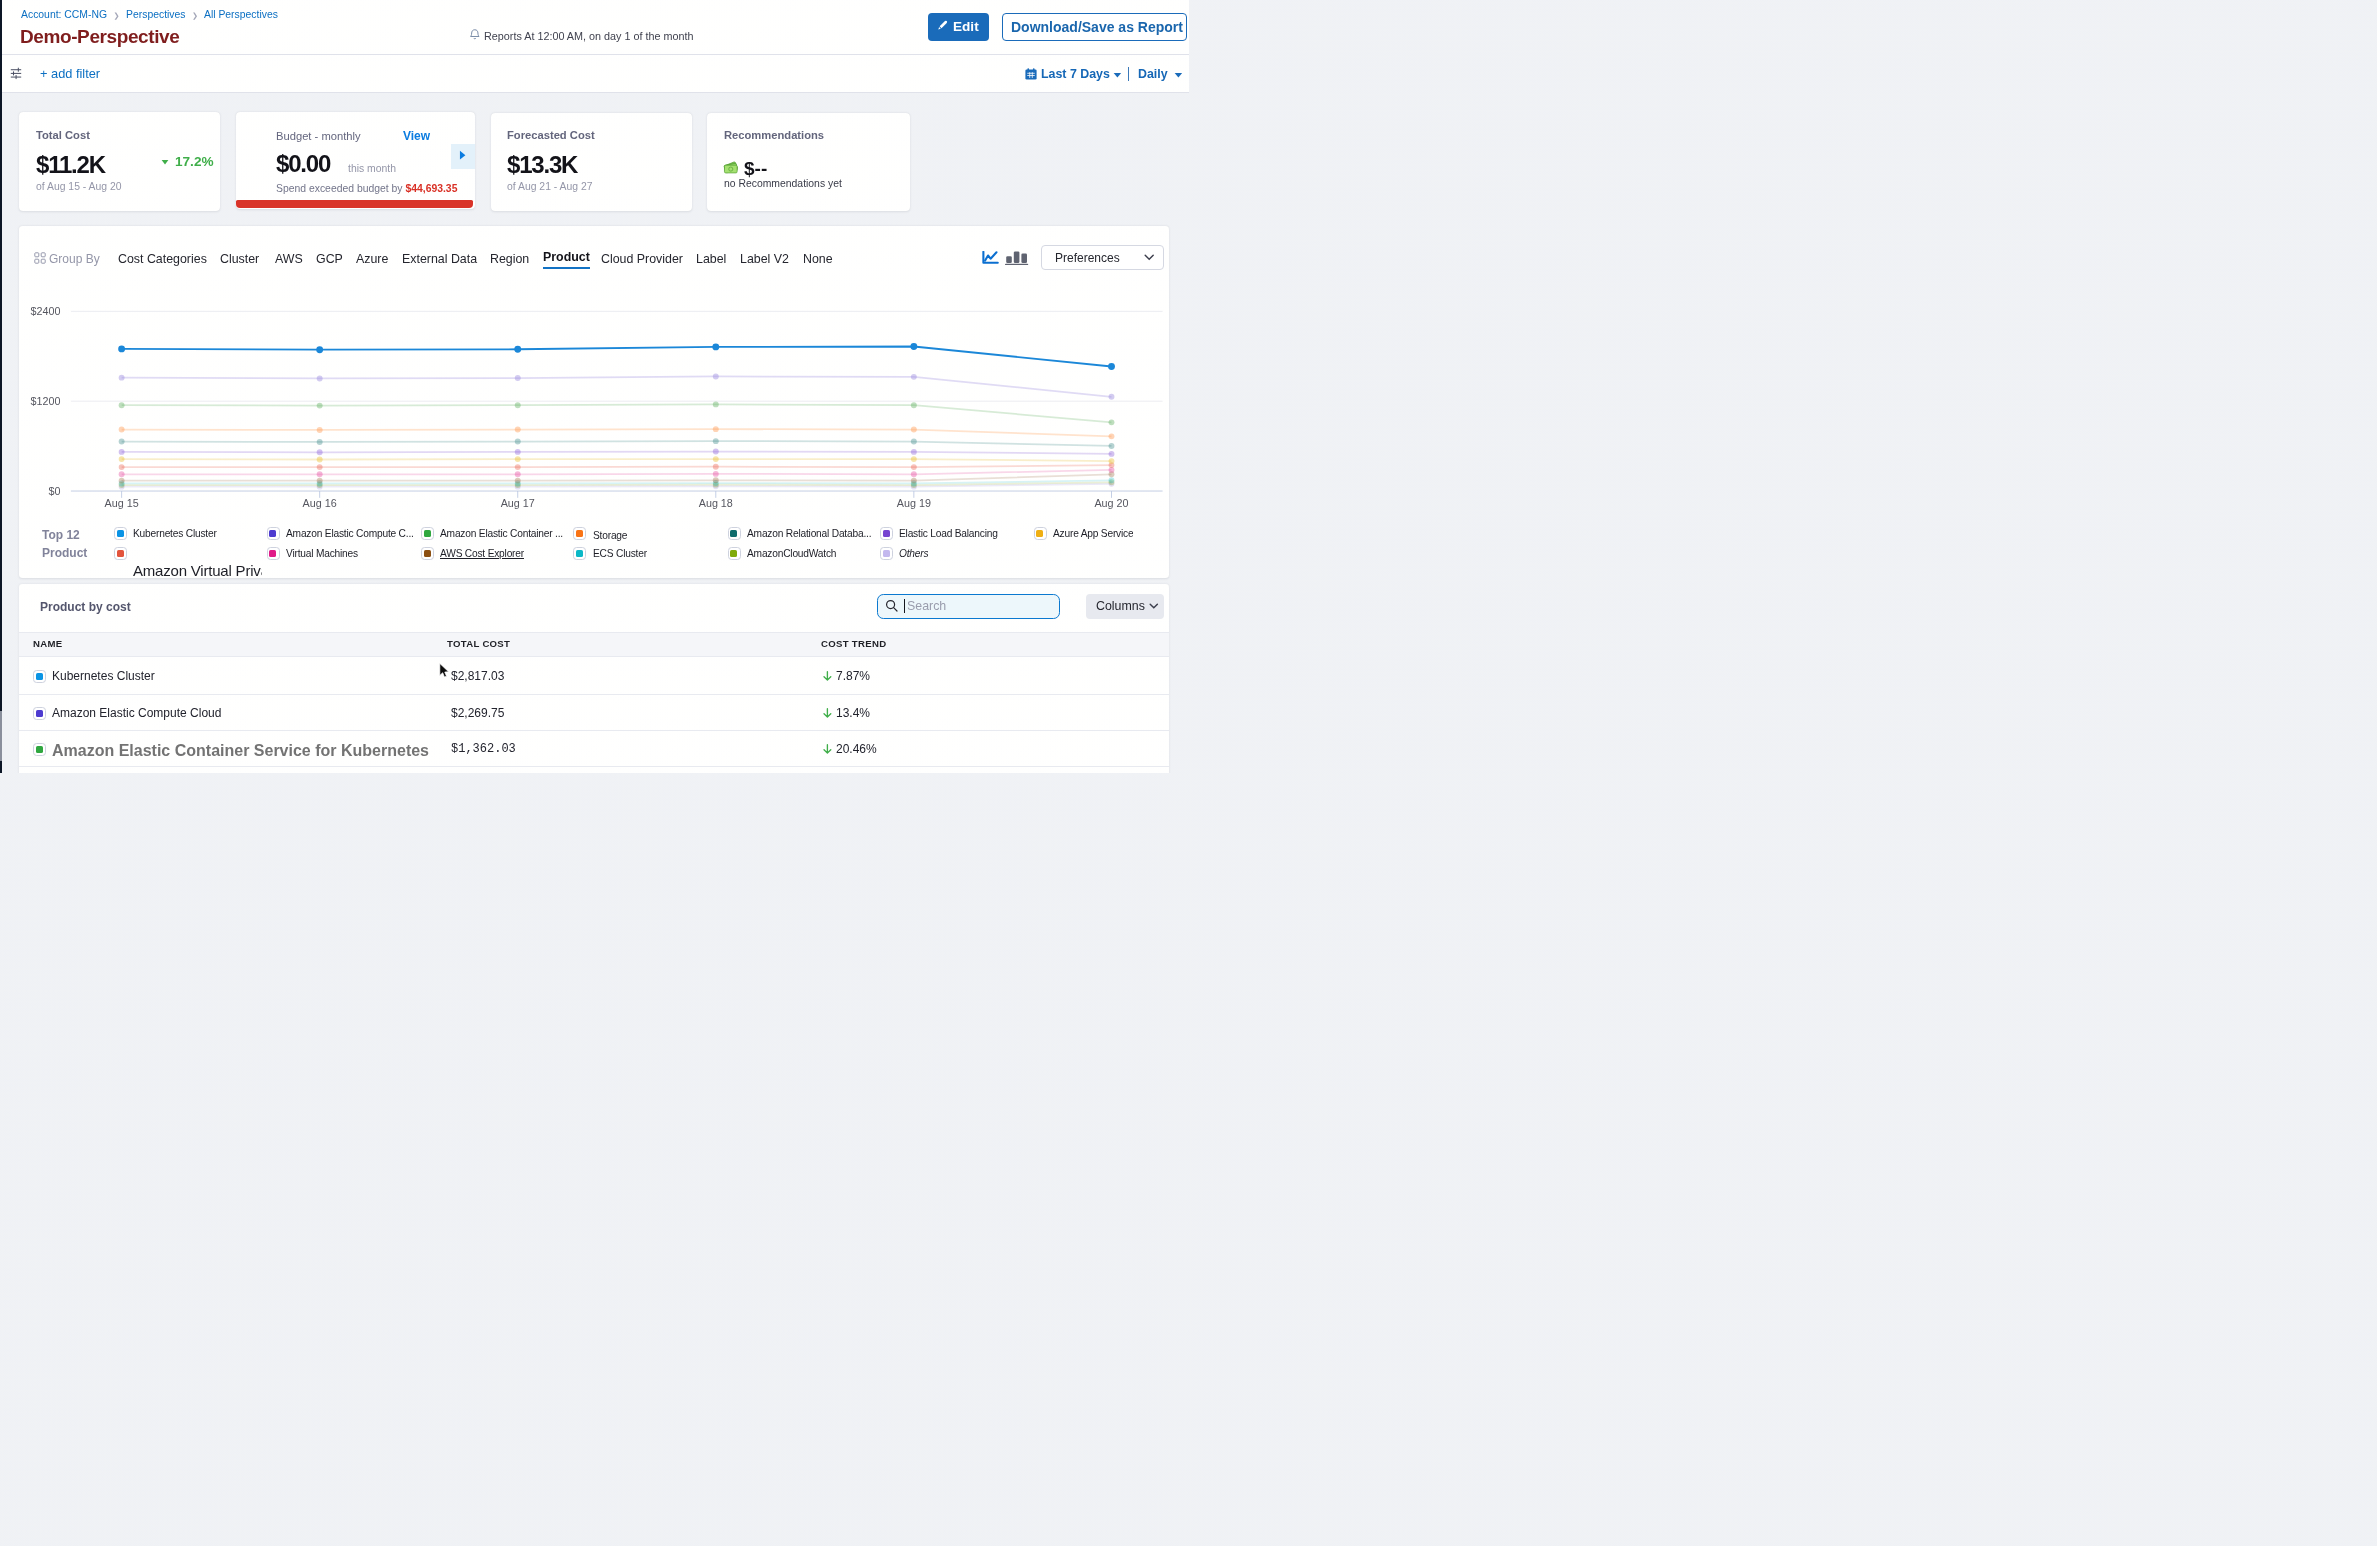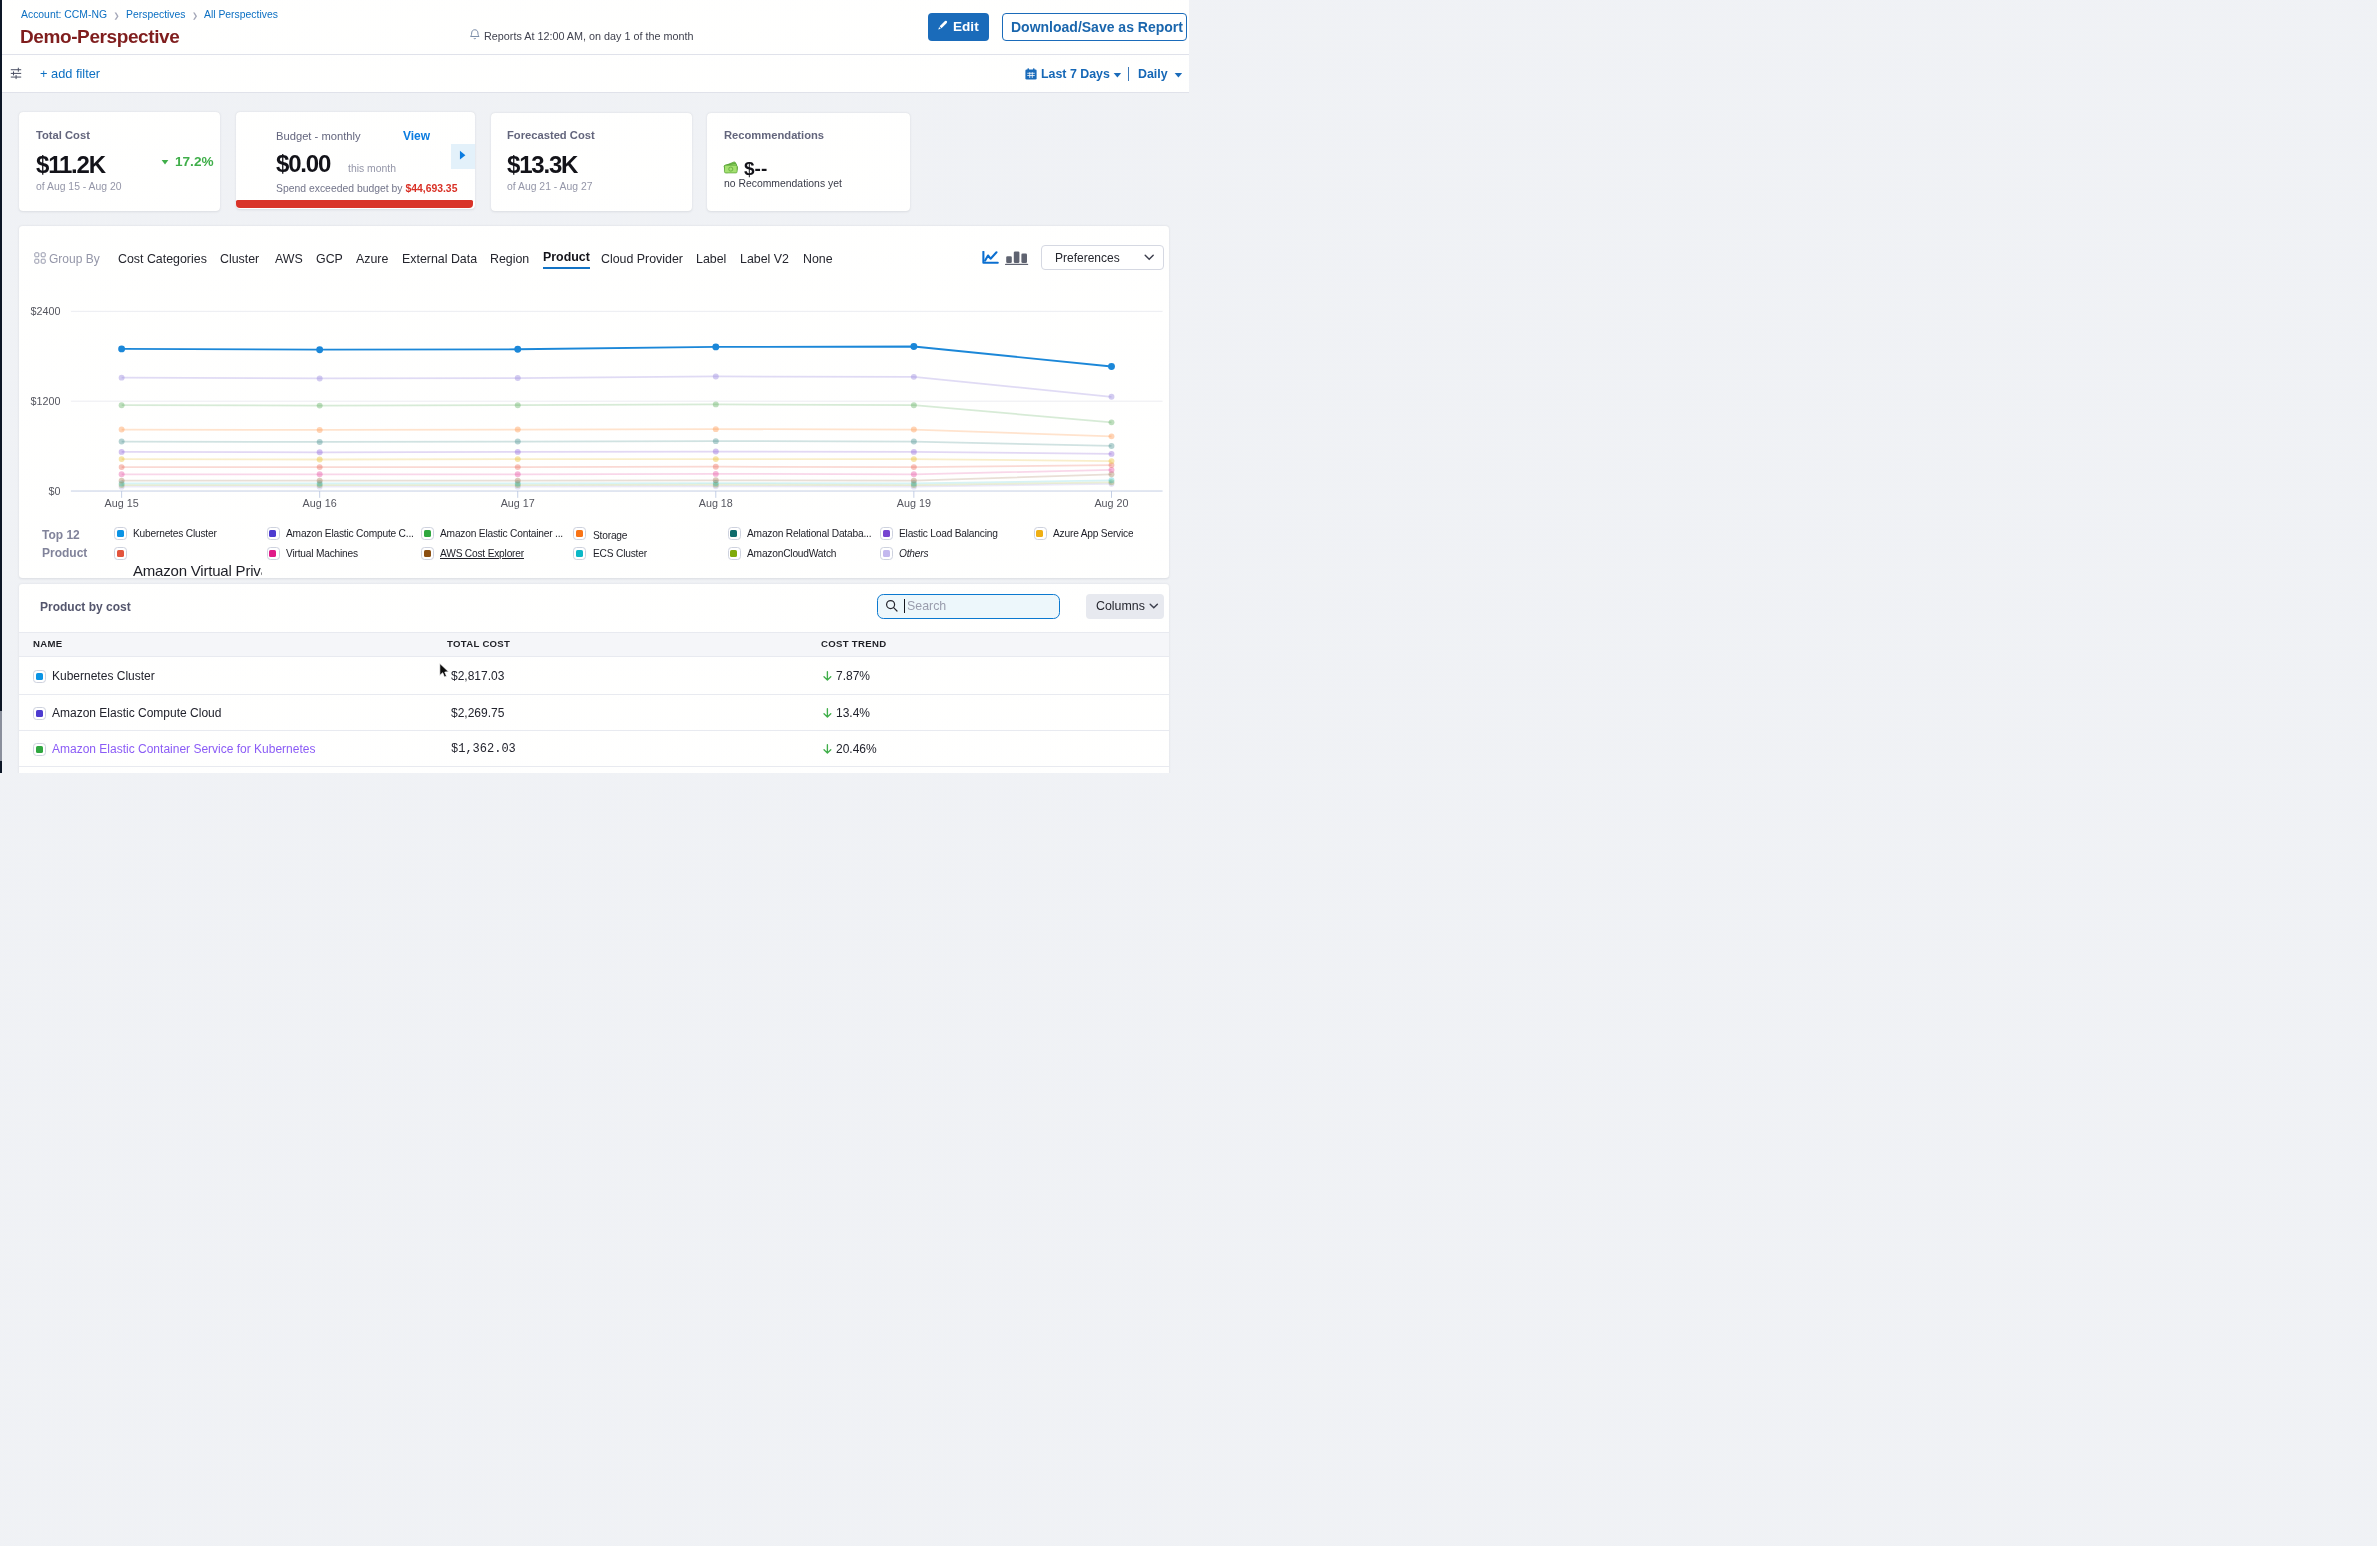--- a/index.html
+++ b/index.html
@@ -379,21 +379,21 @@
 <div class="abs" style="left:36px;top:710px;width:7.2px;height:7.2px;background:#4d3bd0;border-radius:1.6px;"></div>
 <div class="abs" style="left:52px;top:706px;font-size:12px;color:#22232d;">Amazon Elastic Compute Cloud</div>
 <div class="abs" style="left:451px;top:706px;font-size:12px;color:#22232d;">$2,269.75</div>
 <svg class="abs" style="left:823px;top:708px;" width="8.8" height="10.4" viewBox="0 0 11 13">
     <path d="M5.5 1 V11 M1.3 7.2 L5.5 11.4 L9.7 7.2" fill="none" stroke="#3fae49" stroke-width="1.7" stroke-linecap="round" stroke-linejoin="round"></path>
   </svg>
 <div class="abs" style="left:836px;top:706px;font-size:12px;color:#22232d;">13.4%</div>
 <div class="abs" style="left:19px;top:731px;width:1150px;height:36px;border-bottom:0.8px solid #e8eaf0;"></div>
 <div class="abs" style="left:33px;top:743px;width:12.8px;height:12.8px;background:#fff;border:0.8px solid #ced2de;border-radius:3.6px;"></div>
 <div class="abs" style="left:36px;top:746px;width:7.2px;height:7.2px;background:#2fa73f;border-radius:1.6px;"></div>
-<div class="abs" style="left:52px;top:742px;font-size:12px;color:#8b5cf6;">Amazon Elastic Container Service for Kubernetes</div>
+<div class="abs" style="left:52px;top:742px;font-size:16px;color:#737373;font-weight:bold;">Amazon Elastic Container Service for Kubernetes</div>
 <div class="abs" style="left:451px;top:742px;font-size:12px;color:#22232d;font-family:Liberation Mono, monospace;">$1,362.03</div>
 <svg class="abs" style="left:823px;top:744px;" width="8.8" height="10.4" viewBox="0 0 11 13">
     <path d="M5.5 1 V11 M1.3 7.2 L5.5 11.4 L9.7 7.2" fill="none" stroke="#3fae49" stroke-width="1.7" stroke-linecap="round" stroke-linejoin="round"></path>
   </svg>
 <div class="abs" style="left:836px;top:742px;font-size:12px;color:#22232d;">20.46%</div>
 
 <svg class="abs" style="left:439px;top:663px;" width="11.2" height="16" viewBox="0 0 14 20">
   <path d="M1 0.5 L1 15.5 L4.6 12.2 L6.8 17.6 L9.4 16.5 L7.2 11.3 L12 11 Z" fill="#0c0c0c" stroke="#ffffff" stroke-width="0.9"></path>
 </svg>
 

